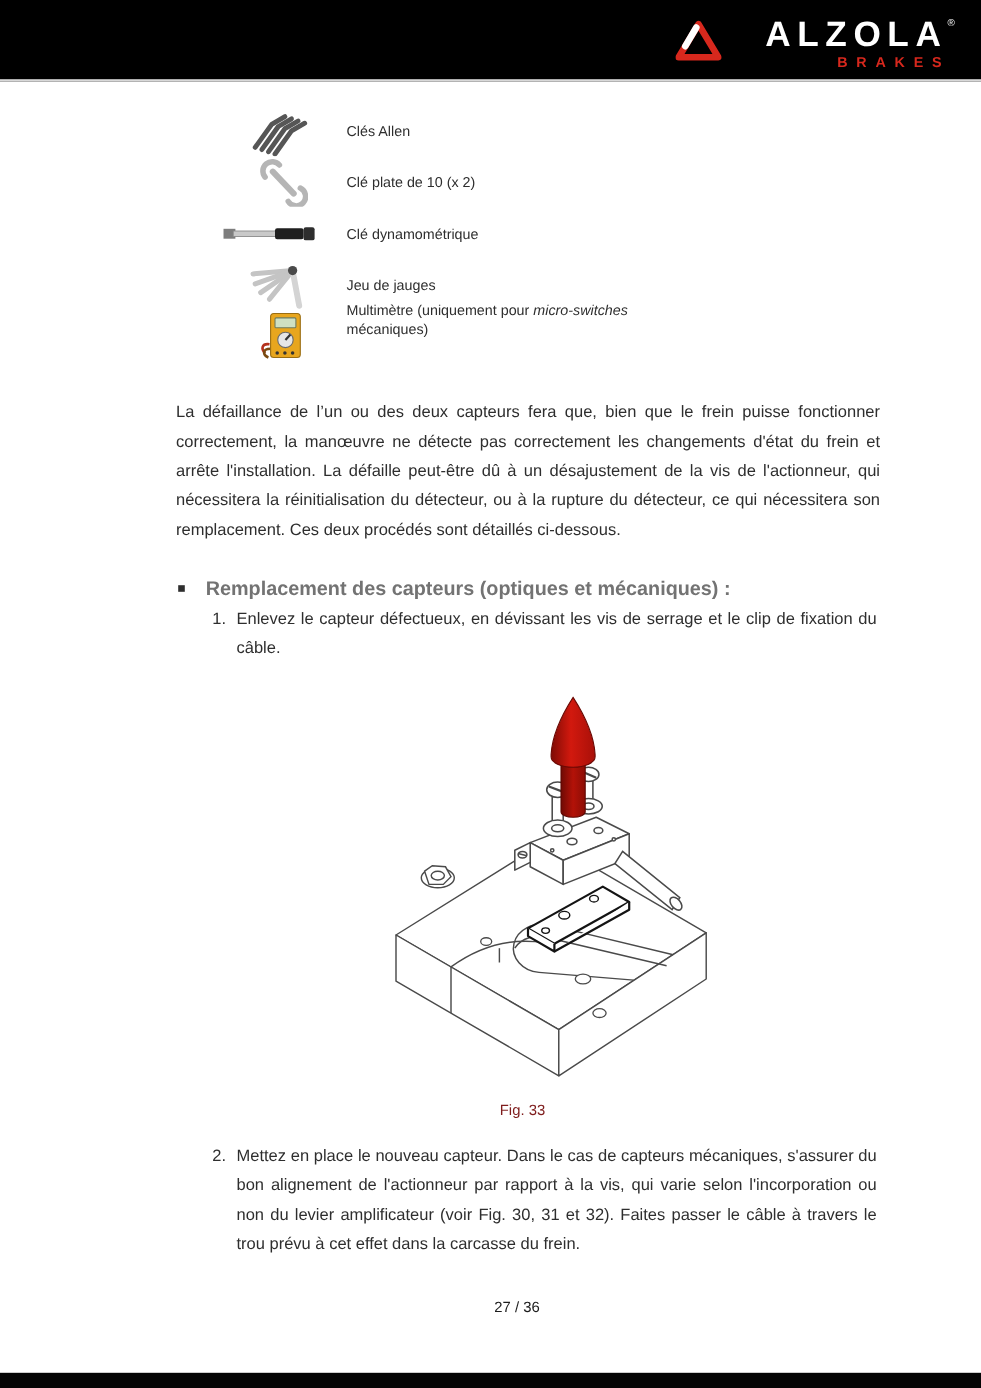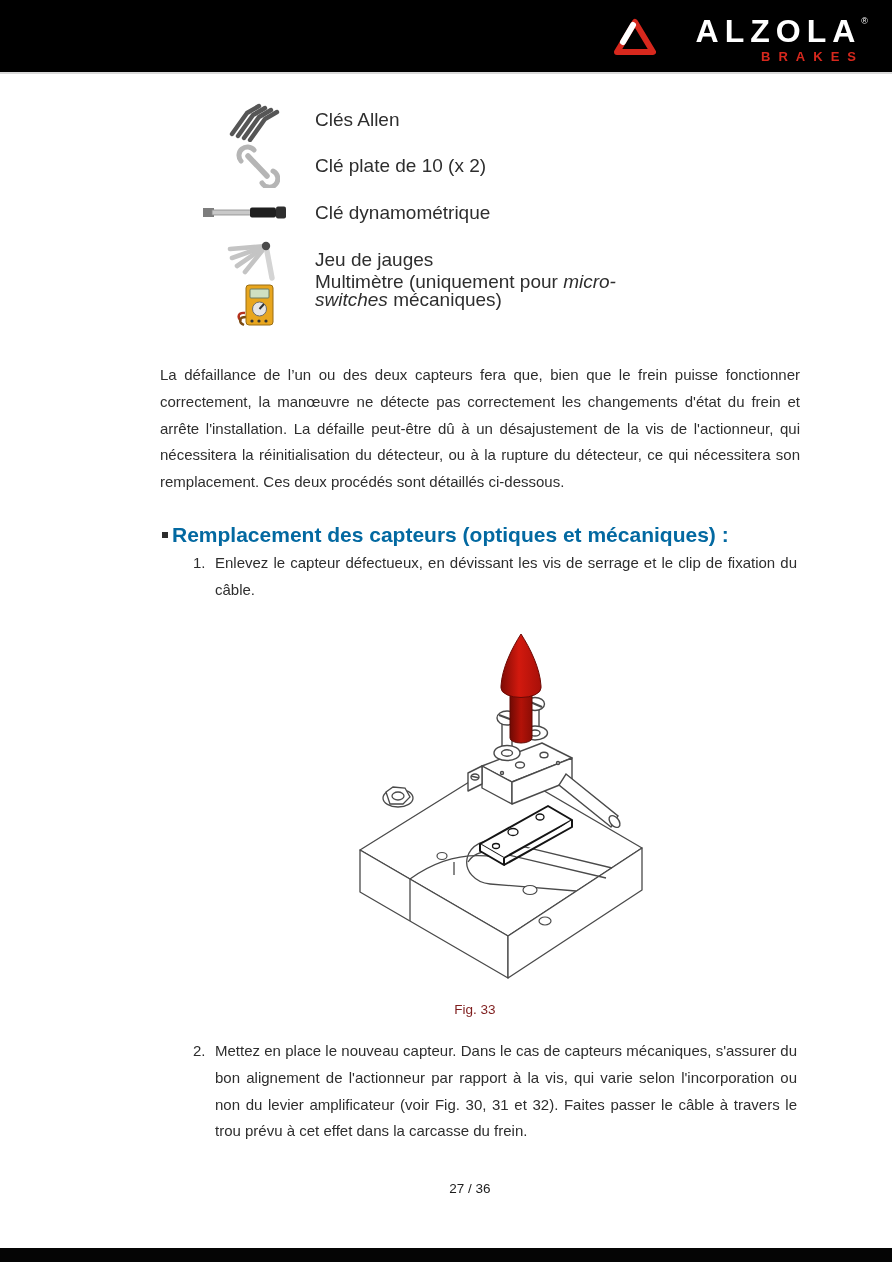--- a/index.html
+++ b/index.html
@@ -21,34 +21,34 @@
     color:#fff; font-weight:bold; font-size:32px; line-height:30px; letter-spacing:6px;
   }
   .reg{ color:#fff; font-size:9px; line-height:9px; margin-top:1px; }
   .subbrand{
     color:#d7281d; font-weight:bold; font-size:13px; letter-spacing:8px;
     margin-top:3px; margin-right:4px;padding-left:48px;
   }
   
   .tool-icon{ position:absolute; }
   .tool-label{
-    position:absolute; left:315px; font-size:19px; color:#2e2e2e; line-height:18px;
+    position:absolute; left:315px; font-size:13px; color:#2e2e2e; line-height:18px;
   }
   
   .intro{
     position:absolute; left:160px; top:362px; width:640px;
     font-size:15px; line-height:26.8px; text-align:justify; color:#2e2e2e;
   }
   .heading{
     position:absolute; left:162px; top:525px; display:flex; align-items:flex-start;
   }
   .bullet-square{
     width:6px; height:6px; background:#2e2e2e; margin-top:7px; flex:none;
   }
-  .heading-text{ font-size:21px; font-weight:bold; color:#0369a1; margin-left:4px; line-height:20px;}
+  .heading-text{ font-size:18px; font-weight:bold; color:#737373; margin-left:19px; line-height:20px;}
   .step{ position:absolute; left:193px; width:604px; display:flex; }
   .step-num{
     flex:none; width:22px; font-size:15px; line-height:26.8px; color:#2e2e2e;
   }
   .step-text{
     flex:1; font-size:15px; line-height:26.8px; text-align:justify; color:#2e2e2e;
   }
   .step-1{ top:550px; }
   .step-2{ top:1038px; }
   

